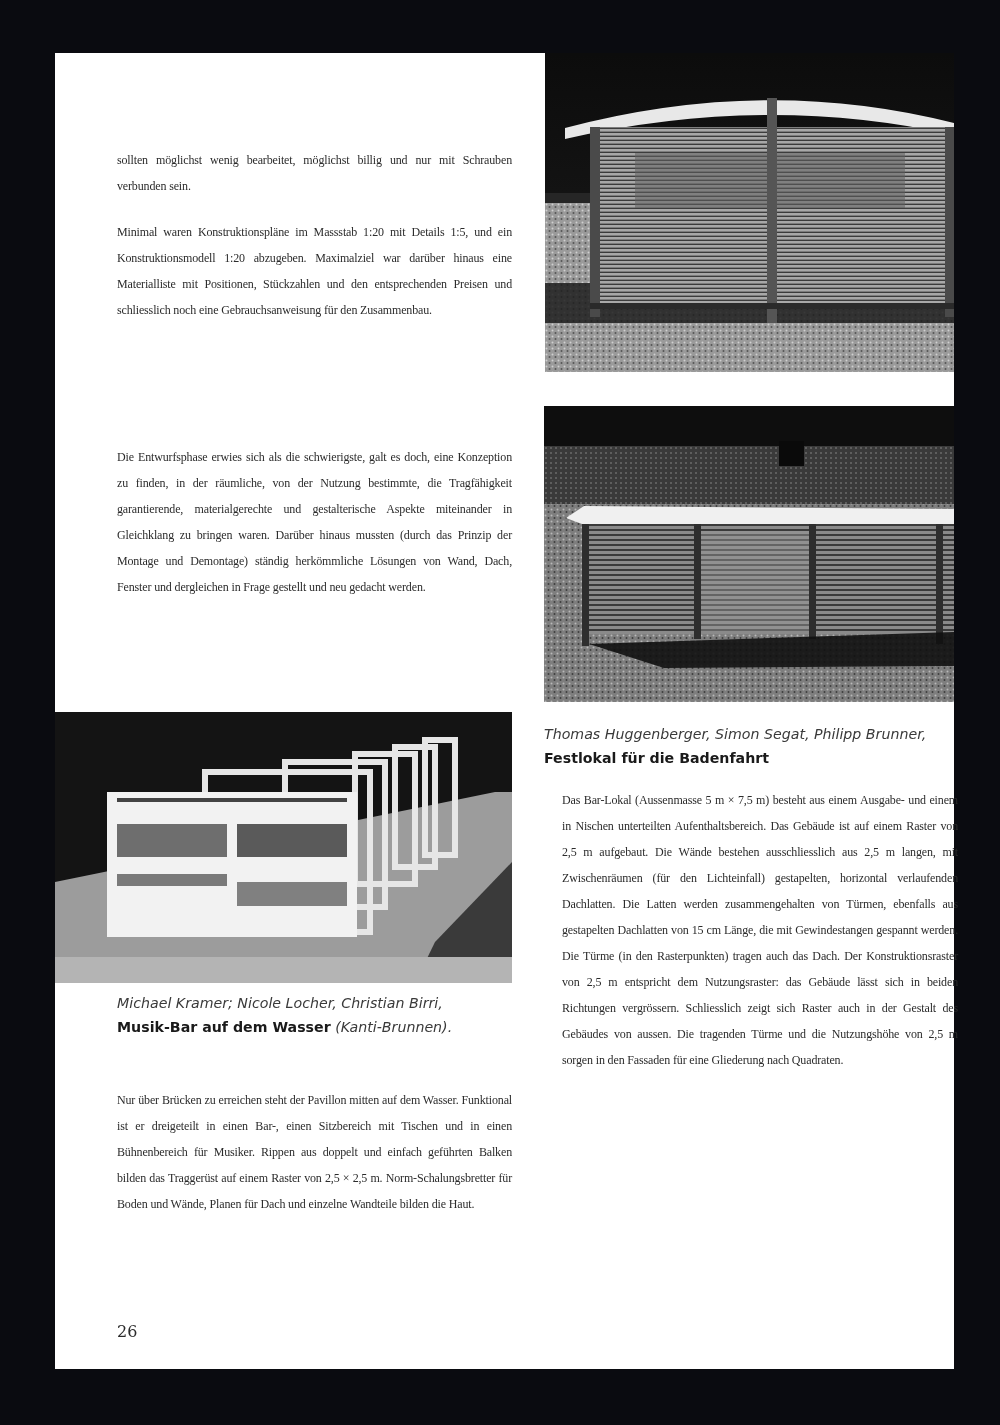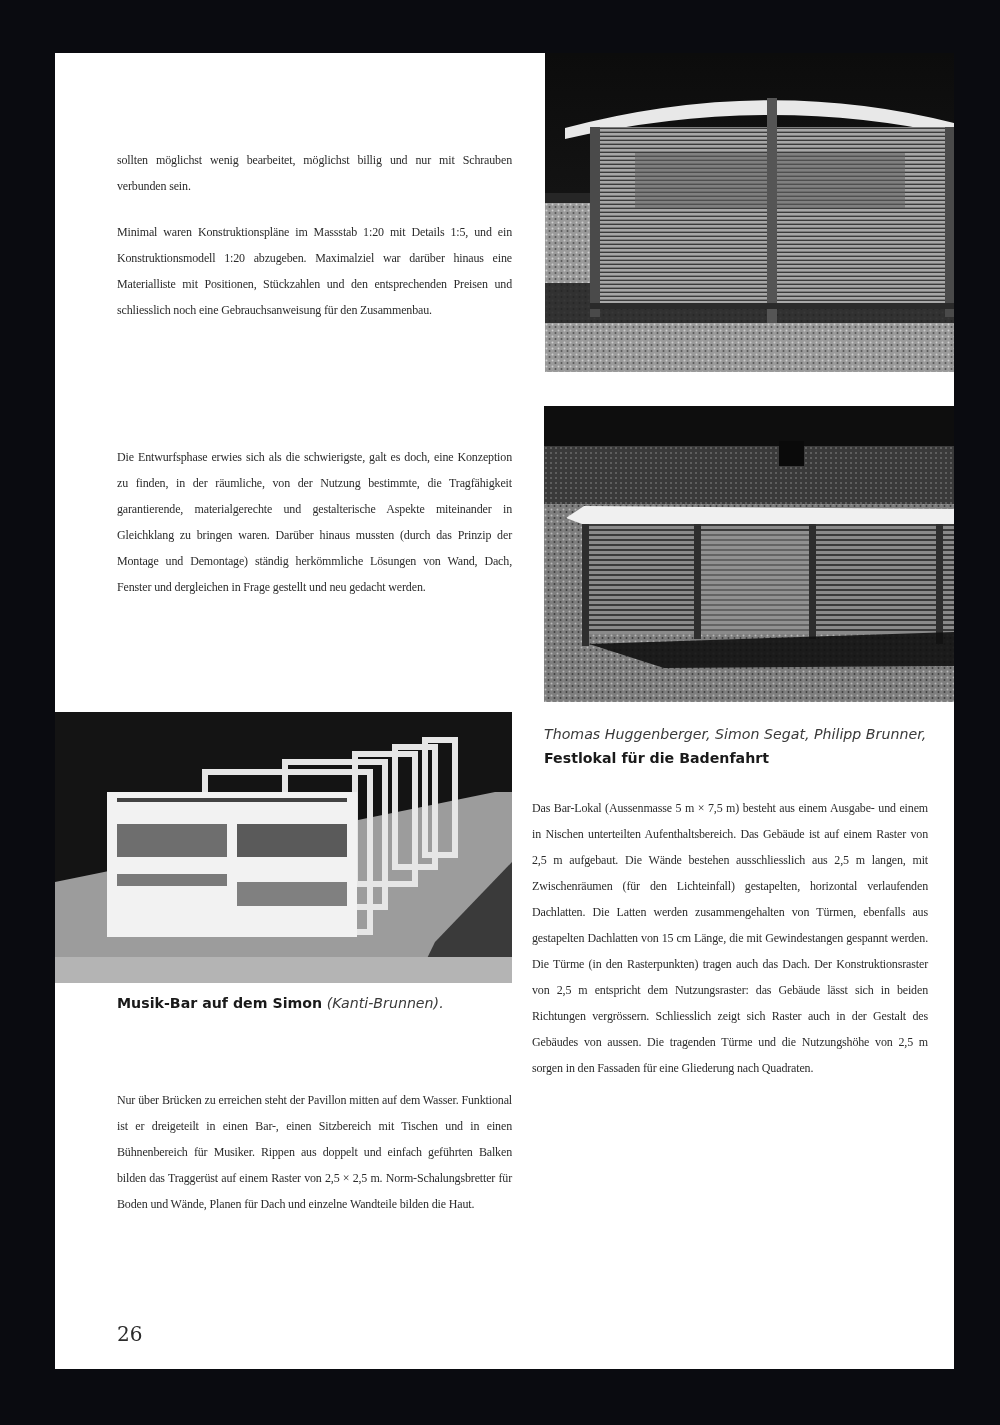--- a/index.html
+++ b/index.html
@@ -29,21 +29,21 @@
     color: #2b2b2b;
     font-size: 14.2px;
     line-height: 24px;
   }
   .caption .it { font-style: italic; color: #3a3a3a; }
   .caption .bd { font-weight: bold; color: #1a1a1a; }
   .photo { position: absolute; overflow: hidden; }
   .pagenum {
     position: absolute; left: 117px; top: 1322px;
     font-family: "DejaVu Serif", serif;
-    font-size: 20px; color: #2b2b2b;
+    font-size: 16px; color: #2b2b2b;
   }
 </style>
 </head>
 <body>
 
 <div class="page"></div>
 
 <div class="txt" style="left:117px; top:147px; width:395px;">
   <p>sollten möglichst wenig bearbeitet, möglichst billig und nur mit Schrauben verbunden sein.</p>
 </div>
@@ -119,21 +119,21 @@
     <rect x="392" y="118" width="7" height="120" fill="#2e2e2e"></rect>
     <path d="M45,238 L410,226 L410,260 L120,262 Z" fill="#111" opacity="0.9"></path>
   </svg>
 </div>
 
 <div class="caption" style="left:544px; top:674px; width:400px;margin-top:48px;">
   <span class="it">Thomas Huggenberger, Simon Segat, Philipp Brunner,</span>
   <span class="bd">Festlokal für die Badenfahrt</span>
 </div>
 
-<div class="txt" style="left:532px; top:787px; width:396px;margin-top:8px;">
+<div class="txt" style="left:562px; top:787px; width:396px;">
   <p>Das Bar-Lokal (Aussenmasse 5 m × 7,5 m) besteht aus einem Ausgabe- und einem in Nischen unterteilten Aufenthaltsbereich. Das Gebäude ist auf einem Raster von 2,5 m aufgebaut. Die Wände bestehen ausschliesslich aus 2,5 m langen, mit Zwischenräumen (für den Lichteinfall) gestapelten, horizontal verlaufenden Dachlatten. Die Latten werden zusammengehalten von Türmen, ebenfalls aus gestapelten Dachlatten von 15 cm Länge, die mit Gewindestangen gespannt werden. Die Türme (in den Rasterpunkten) tragen auch das Dach. Der Konstruktionsraster von 2,5 m entspricht dem Nutzungsraster: das Gebäude lässt sich in beiden Richtungen vergrössern. Schliesslich zeigt sich Raster auch in der Gestalt des Gebäudes von aussen. Die tragenden Türme und die Nutzungshöhe von 2,5 m sorgen in den Fassaden für eine Gliederung nach Quadraten.</p>
 </div>
 
 <div class="photo" style="left:55px; top:712px; width:457px; height:271px;">
   <svg width="457" height="271" viewBox="0 0 457 271">
     <rect width="457" height="271" fill="#141414"></rect>
     <path d="M0,170 L440,80 L457,80 L457,271 L0,271 Z" fill="#9c9c9c"></path>
     <path d="M380,230 L457,150 L457,271 L360,271 Z" fill="#3a3a3a"></path>
     <rect x="0" y="245" width="457" height="26" fill="#b4b4b4"></rect>
     <g fill="none" stroke="#e6e6e6" stroke-width="6">
@@ -146,21 +146,22 @@
     <rect x="52" y="80" width="250" height="145" fill="#f2f2f2"></rect>
     <rect x="62" y="112" width="110" height="33" fill="#6e6e6e"></rect>
     <rect x="182" y="112" width="110" height="33" fill="#5a5a5a"></rect>
     <rect x="62" y="162" width="110" height="12" fill="#7a7a7a"></rect>
     <rect x="182" y="170" width="110" height="24" fill="#808080"></rect>
     <rect x="62" y="86" width="230" height="4" fill="#444"></rect>
   </svg>
 </div>
 
 <div class="caption" style="left:117px; top:991px; width:400px;">
-  <span class="bd">Musik-Bar auf dem Simon</span>
+  <div class="it">Michael Kramer; Nicole Locher, Christian Birri,</div>
+  <span class="bd">Musik-Bar auf dem Wasser</span>
   <span class="it">(Kanti-Brunnen).</span>
 </div>
 
 <div class="txt" style="left:117px; top:1068px; width:395px;margin-top:19px;">
   <p>Nur über Brücken zu erreichen steht der Pavillon mitten auf dem Wasser. Funktional ist er dreigeteilt in einen Bar-, einen Sitzbereich mit Tischen und in einen Bühnenbereich für Musiker. Rippen aus doppelt und einfach geführten Balken bilden das Traggerüst auf einem Raster von 2,5 × 2,5 m. Norm-Schalungsbretter für Boden und Wände, Planen für Dach und einzelne Wandteile bilden die Haut.</p>
 </div>
 
 <div class="pagenum">26</div>
 
 </body></html>

